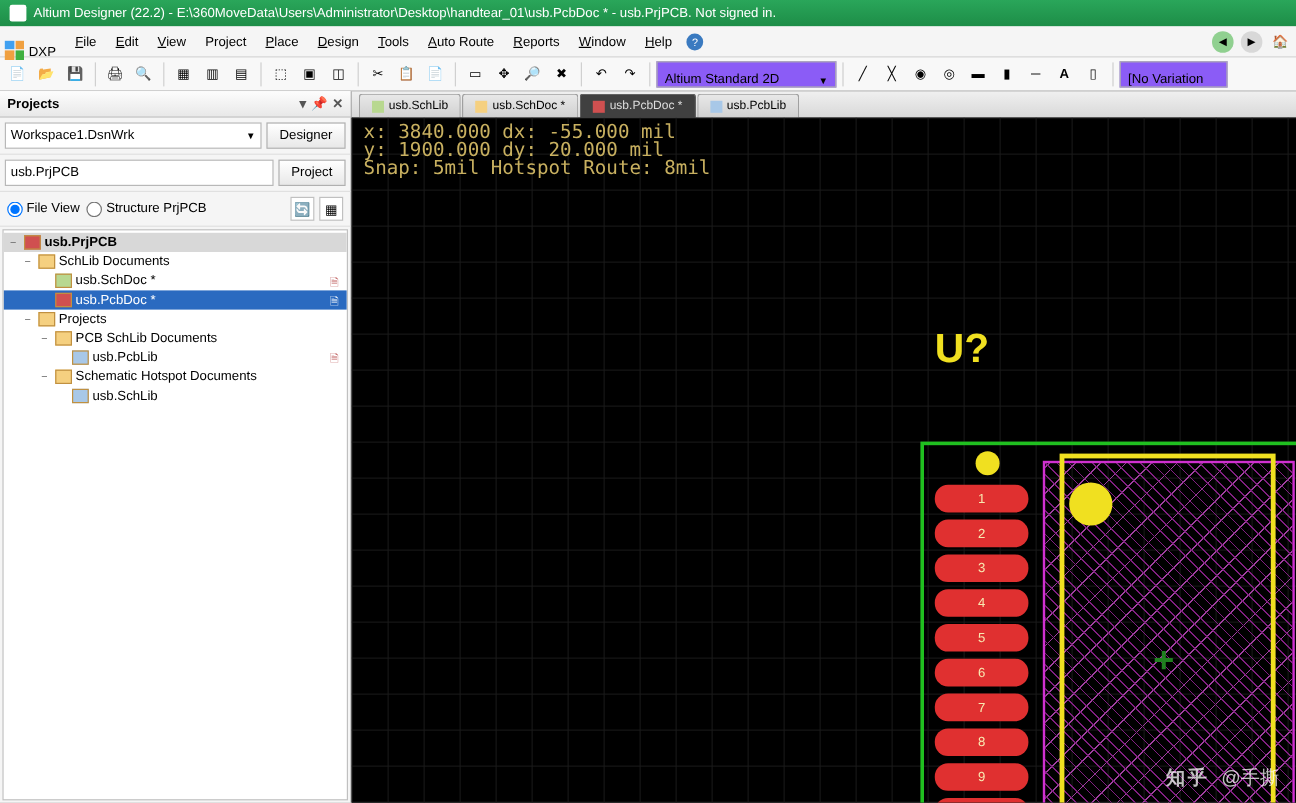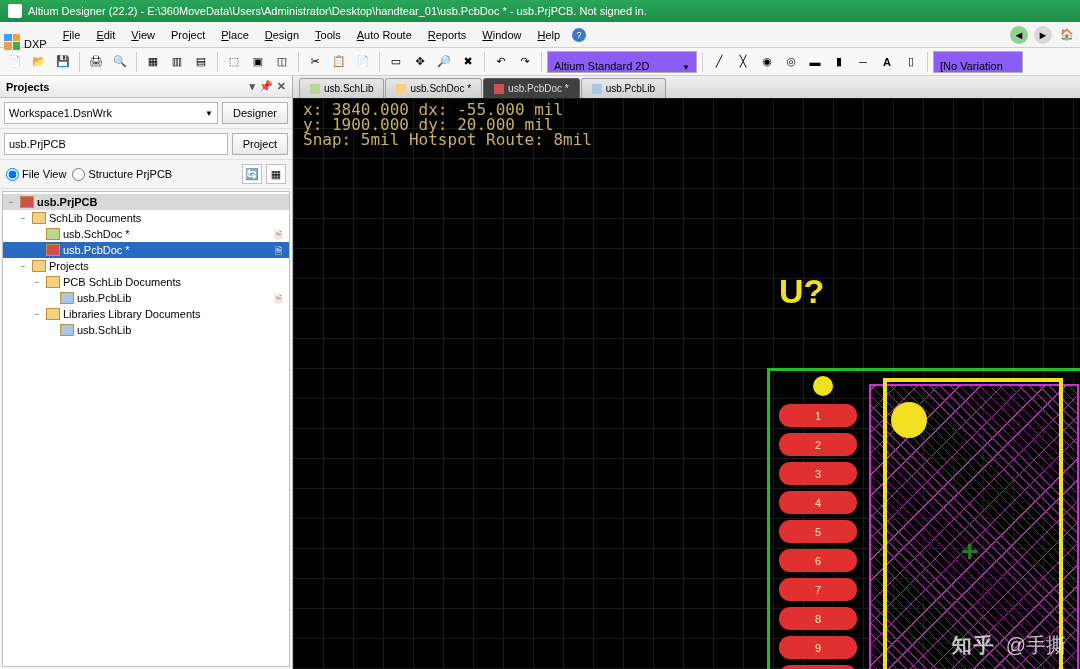--- a/index.html
+++ b/index.html
@@ -62,21 +62,21 @@
     background:repeating-linear-gradient(45deg,transparent 0 6px,#802080 6px 7px),
                repeating-linear-gradient(-45deg,transparent 0 14px,#a040a0 14px 15px);}
   .designator{color:#f0e020;font-size:34px;font-weight:bold;position:absolute;left:8px;top:14px;font-family:Arial;}
   .dot1{position:absolute;width:20px;height:20px;border-radius:50%;background:#f0e020;left:42px;top:118px;}
   .dot2{position:absolute;width:36px;height:36px;border-radius:50%;background:#f0e020;left:120px;top:144px;}
   .origin{position:absolute;left:190px;top:276px;color:#208020;font-size:30px;font-weight:bold;}
   .pads-left{position:absolute;left:8px;top:146px;display:flex;flex-direction:column;gap:6px;}
   .pad{width:78px;height:23px;background:#e03030;border-radius:11px;color:#f8e8b0;font-size:11px;display:flex;align-items:center;justify-content:center;}
   .viewcombo{display:flex;align-items:flex-end;border:1px solid #b0b0b0;background:#8b5cf6;height:22px;padding:0 6px;min-width:150px;}
   .viewcombo .arr{margin-left:auto;font-size:8px;}
-  .watermark{position:absolute;right:14px;bottom:10px;color:rgba(255,255,255,0.75);font-size:20px;display:flex;align-items:flex-start;gap:10px;font-family:"Microsoft YaHei",sans-serif;}
+  .watermark{position:absolute;right:14px;bottom:10px;color:rgba(255,255,255,0.75);font-size:16px;display:flex;align-items:flex-start;gap:10px;font-family:"Microsoft YaHei",sans-serif;}
   .watermark .zh{font-weight:bold;letter-spacing:2px;}
 </style>
 </head>
 <body>
 
 <div class="titlebar">
   <span class="icon"></span>
   <span>Altium Designer (22.2) - E:\360MoveData\Users\Administrator\Desktop\handtear_01\usb.PcbDoc * - usb.PrjPCB. Not signed in.</span>
 </div>
 
@@ -226,21 +226,21 @@
           <span>PCB SchLib Documents</span>
         </div>
       <div class="tn" style="padding-left:54px">
           <span class="ic lib"></span>
           <span>usb.PcbLib</span>
           <span class="tail">🗎</span>
         </div>
       <div class="tn" style="padding-left:28px">
           <span class="tw">−</span>
           <span class="ic folder"></span>
-          <span>Libraries Library Documents</span>
+          <span>Schematic Hotspot Documents</span>
         </div>
       <div class="tn" style="padding-left:54px">
           <span class="ic lib"></span>
           <span>usb.SchLib</span>
         </div>
     </div>
   </div>
 
   <div class="canvas-area">
     <div class="doctabs">

